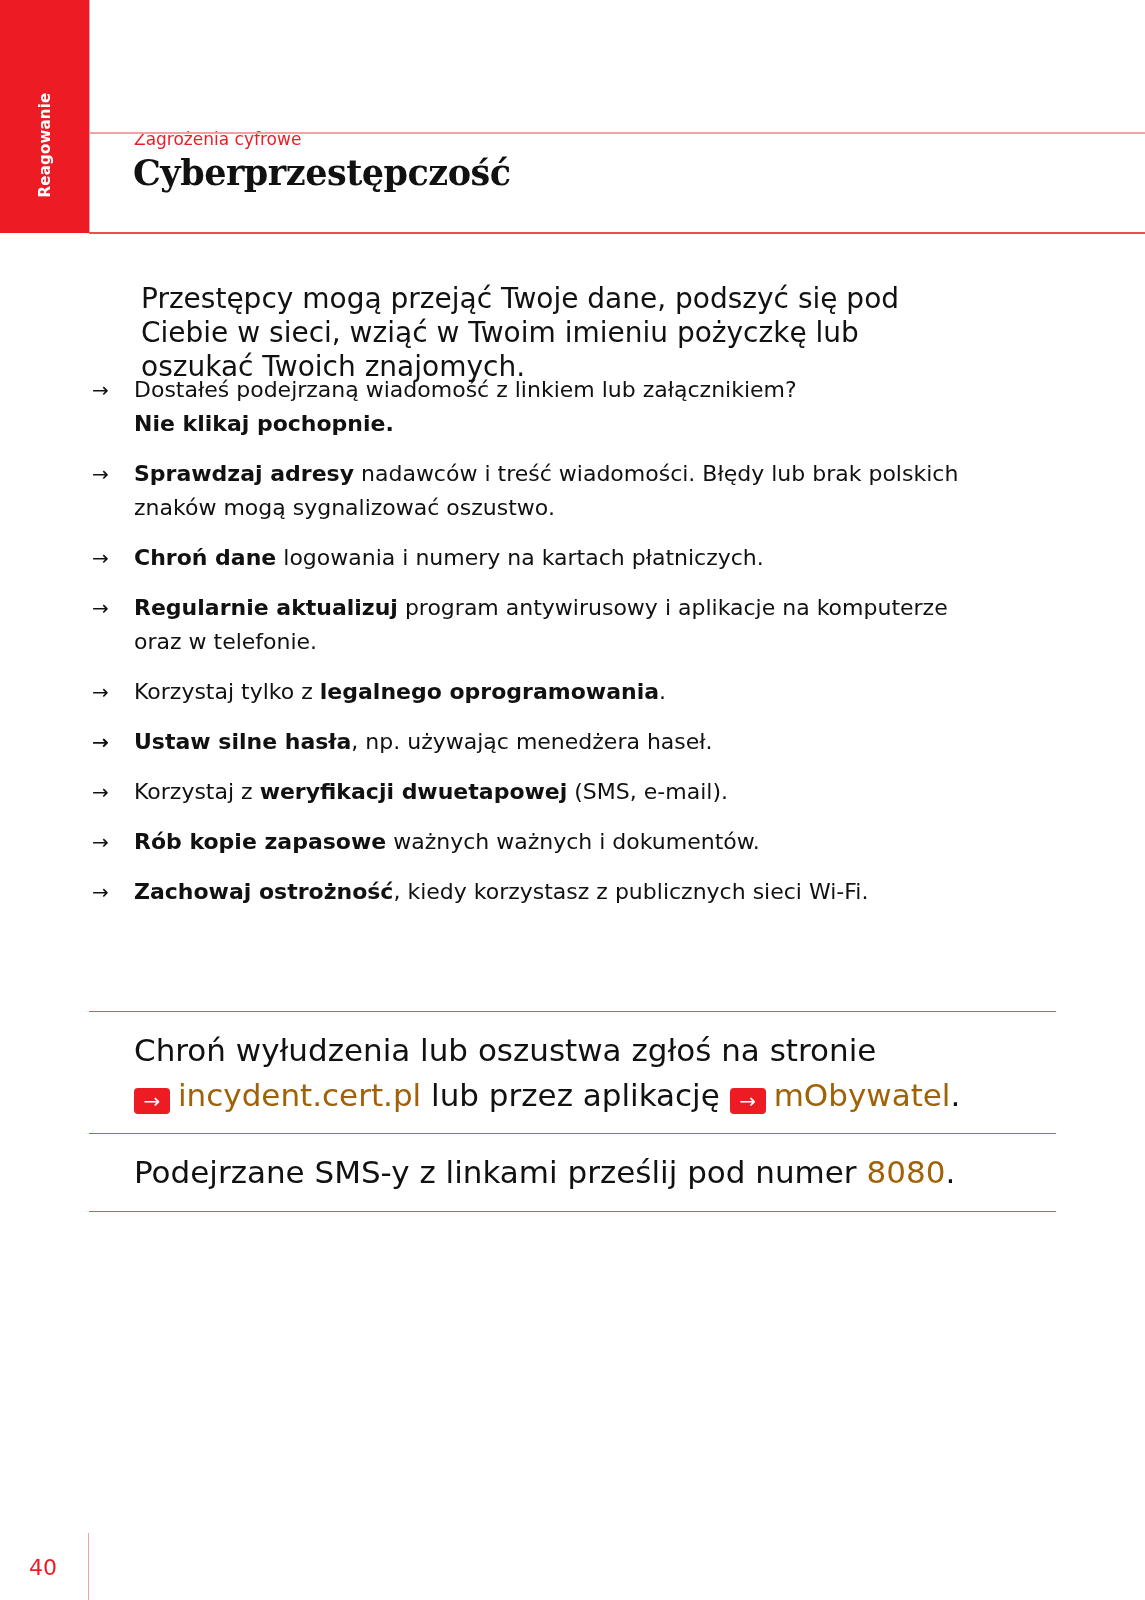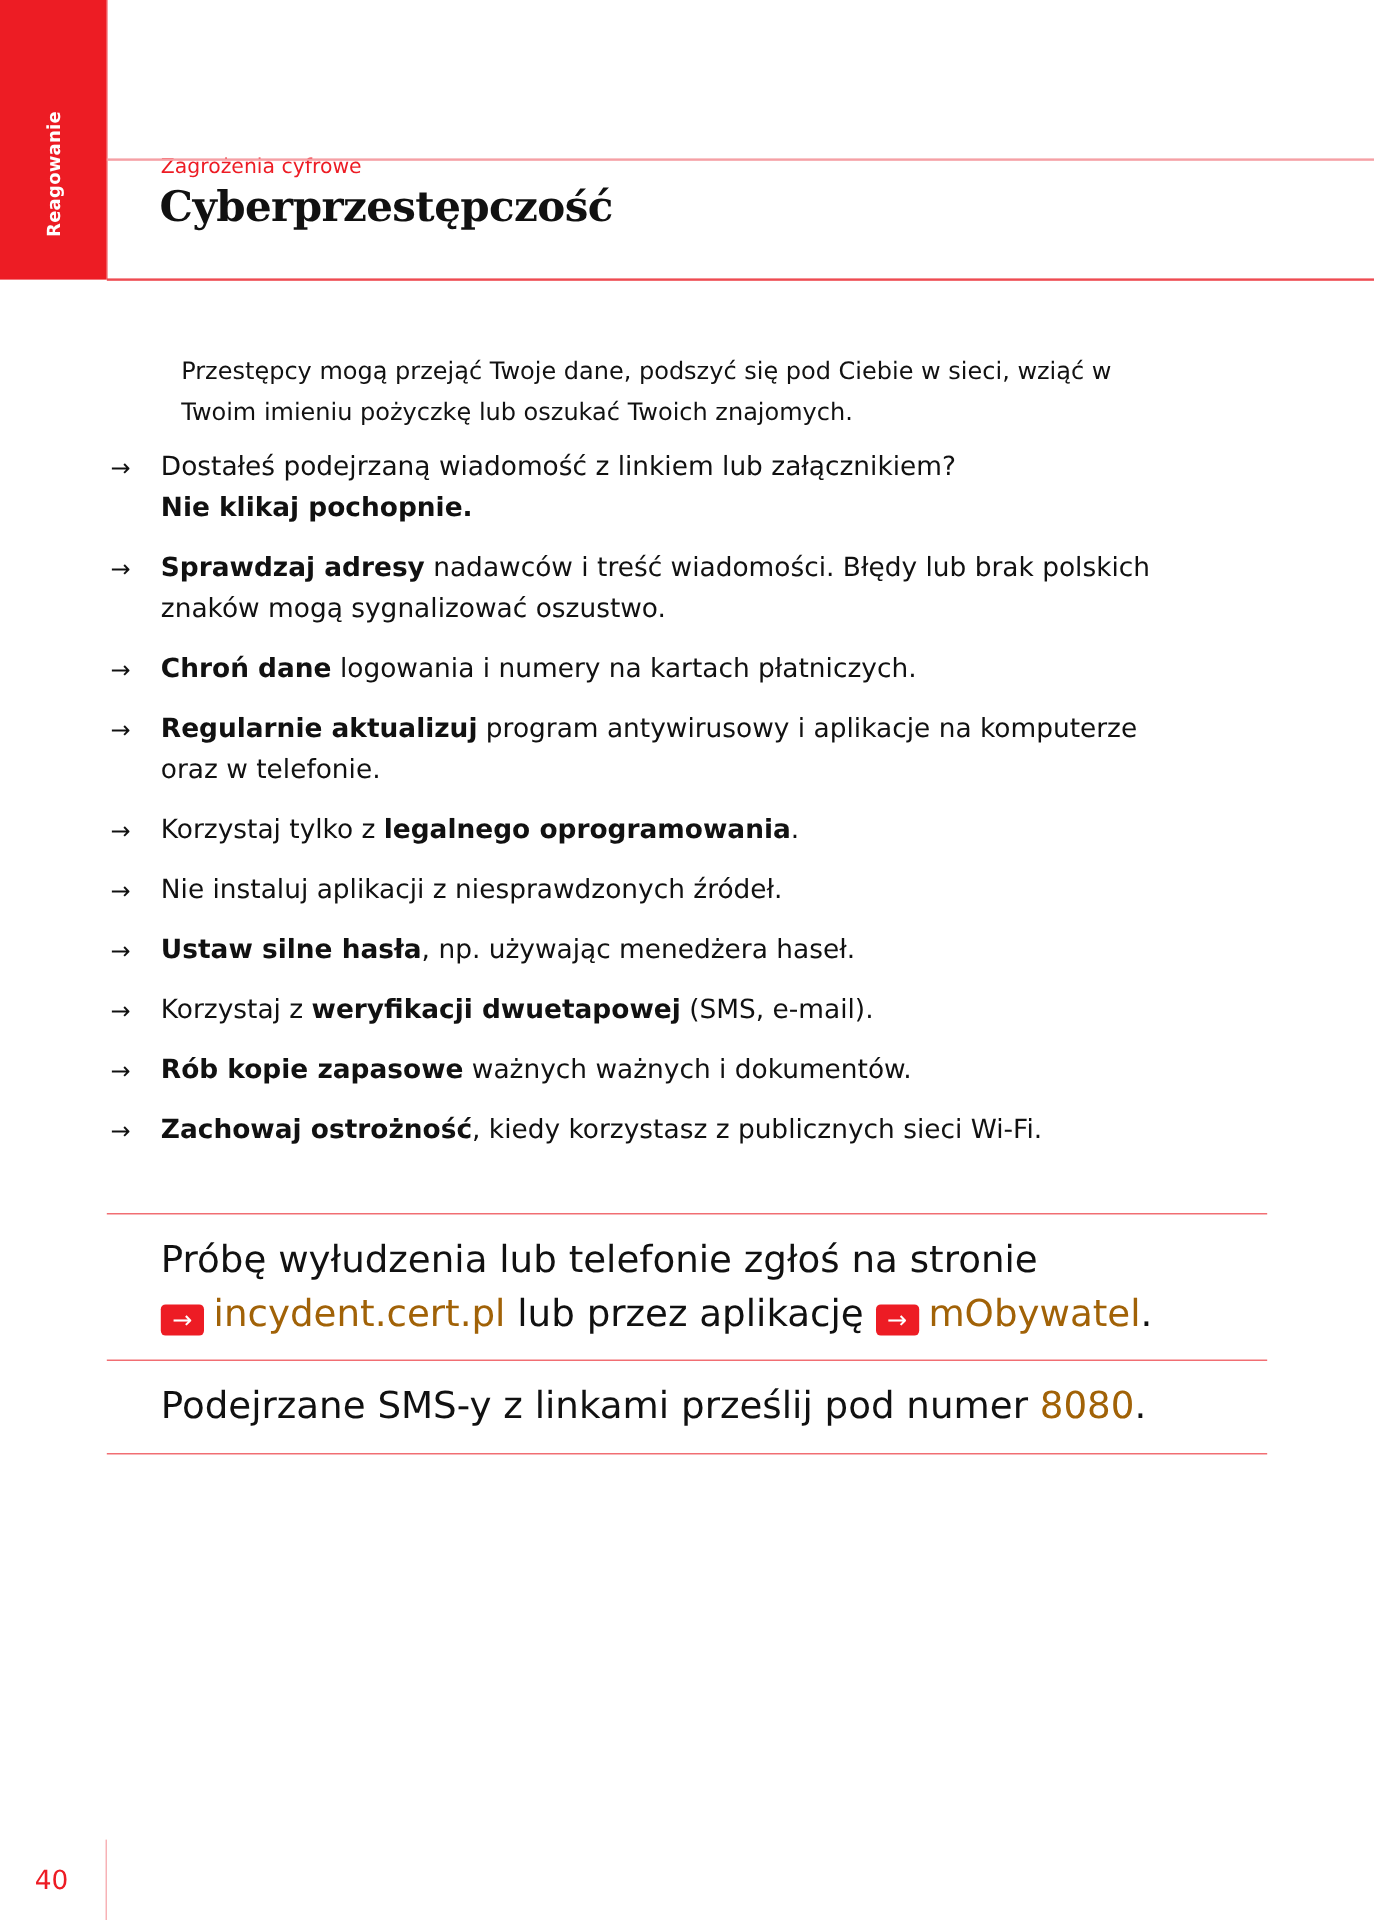--- a/index.html
+++ b/index.html
@@ -7,21 +7,21 @@
          font-family:"DejaVu Sans","Liberation Sans",sans-serif; color:#111; }
   .sidebar-tab { position:absolute; left:0; top:0; width:89px; height:233px; background:#ED1C24; }
   .sidebar-tab span { position:absolute; left:45px; top:145px; transform:translate(-50%,-50%) rotate(-90deg);
          color:#fff; font-size:15px; font-weight:bold; white-space:nowrap; letter-spacing:0.2px; }
   .vline { position:absolute; left:89px; top:0; width:1px; height:233px; background:#F5A0A5; }
   .section-label { position:absolute; left:134px; top:82px; color:#ED1C24; font-size:17px;margin-top:47px; }
   .rule1 { position:absolute; left:89px; top:132px; width:1056px; height:2px; background:#F5A0A5; }
   .title { position:absolute; left:133px; top:152px; font-family:"DejaVu Serif","Liberation Serif",serif;
          font-weight:bold; font-size:35px; color:#111; letter-spacing:-0.5px; margin:0; }
   .rule2 { position:absolute; left:89px; top:232px; width:1056px; height:2px; background:#EE4B52; }
-  .intro { position:absolute; left:134px; top:275px; width:820px; font-size:20px; line-height:34px; margin:17px; }
+  .intro { position:absolute; left:134px; top:275px; width:820px; font-size:28px; line-height:34px; margin:7px; }
   ul.tips { position:absolute; left:0; top:373px; margin:0; padding:0; list-style:none; width:1000px; }
   ul.tips li { position:relative; padding-left:134px; font-size:22px; line-height:34px; margin-bottom:16px; width:860px; }
   ul.tips li .arrow { position:absolute; left:92px; top:0; font-size:20px; }
   b { font-weight:bold; }
   .hr { position:absolute; left:89px; width:967px; height:1px; background:#EE4B52; }
   .cta { position:absolute; left:134px; font-size:31px; line-height:45px; margin:0; color:#111; }
   .red { color:#a16207; }
   .link-btn { display:inline-block; width:36px; height:26px; background:#ED1C24; border-radius:4px;
          color:#fff; font-size:20px; line-height:26px; text-align:center; vertical-align:-2px; margin-right:8px; }
   .page-num { position:absolute; left:29px; top:1555px; color:#ED1C24; font-size:22px; font-weight:normal; }
@@ -40,30 +40,30 @@
 <div class="rule2"></div>
 
 <p class="intro">Przestępcy mogą przejąć Twoje dane, podszyć się pod Ciebie w sieci, wziąć w Twoim imieniu pożyczkę lub oszukać Twoich znajomych.</p>
 
 <ul class="tips" id="tips">
     <li><span class="arrow">→</span><span>Dostałeś podejrzaną wiadomość z linkiem lub załącznikiem?</span><br><b>Nie klikaj pochopnie.</b><span></span></li>
     <li><span class="arrow">→</span><span></span><b>Sprawdzaj adresy</b><span> nadawców i treść wiadomości. Błędy lub brak polskich znaków mogą sygnalizować oszustwo.</span></li>
     <li><span class="arrow">→</span><span></span><b>Chroń dane</b><span> logowania i numery na kartach płatniczych.</span></li>
     <li><span class="arrow">→</span><span></span><b>Regularnie aktualizuj</b><span> program antywirusowy i aplikacje na komputerze oraz w telefonie.</span></li>
     <li><span class="arrow">→</span><span>Korzystaj tylko z </span><b>legalnego oprogramowania</b><span>.</span></li>
-    <li><span class="arrow">→</span><span>Nie instaluj aplikacji z niesprawdzonych źródeł.</span><b></b><span></span></li>
+    <li><span class="arrow">→</span><b></b><span></span></li>
     <li><span class="arrow">→</span><span></span><b>Ustaw silne hasła</b><span>, np. używając menedżera haseł.</span></li>
     <li><span class="arrow">→</span><span>Korzystaj z </span><b>weryfikacji dwuetapowej</b><span> (SMS, e-mail).</span></li>
     <li><span class="arrow">→</span><span></span><b>Rób kopie zapasowe</b><span> ważnych ważnych i dokumentów.</span></li>
     <li><span class="arrow">→</span><span></span><b>Zachowaj ostrożność</b><span>, kiedy korzystasz z publicznych sieci Wi-Fi.</span></li>
   </ul>
 
 <div class="hr" style="top:1011px"></div>
 <p class="cta" style="top:1028px">
-  <span>Próbę wyłudzenia lub telefonie zgłoś na stronie</span><br>
+  <span>Chroń wyłudzenia lub oszustwa zgłoś na stronie</span><br>
   <span class="link-btn">→</span><span class="red">incydent.cert.pl</span><span> lub przez aplikację </span><span class="link-btn">→</span><span class="red">mObywatel</span><span>.</span>
 </p>
 <div class="hr" style="top:1133px"></div>
 <p class="cta" style="top:1150px">
   <span>Podejrzane SMS-y z linkami prześlij pod numer </span><span class="red">8080</span><span>.</span>
 </p>
 <div class="hr" style="top:1211px"></div>
 
 <div class="page-vline"></div>
 <div class="page-num">40</div>

